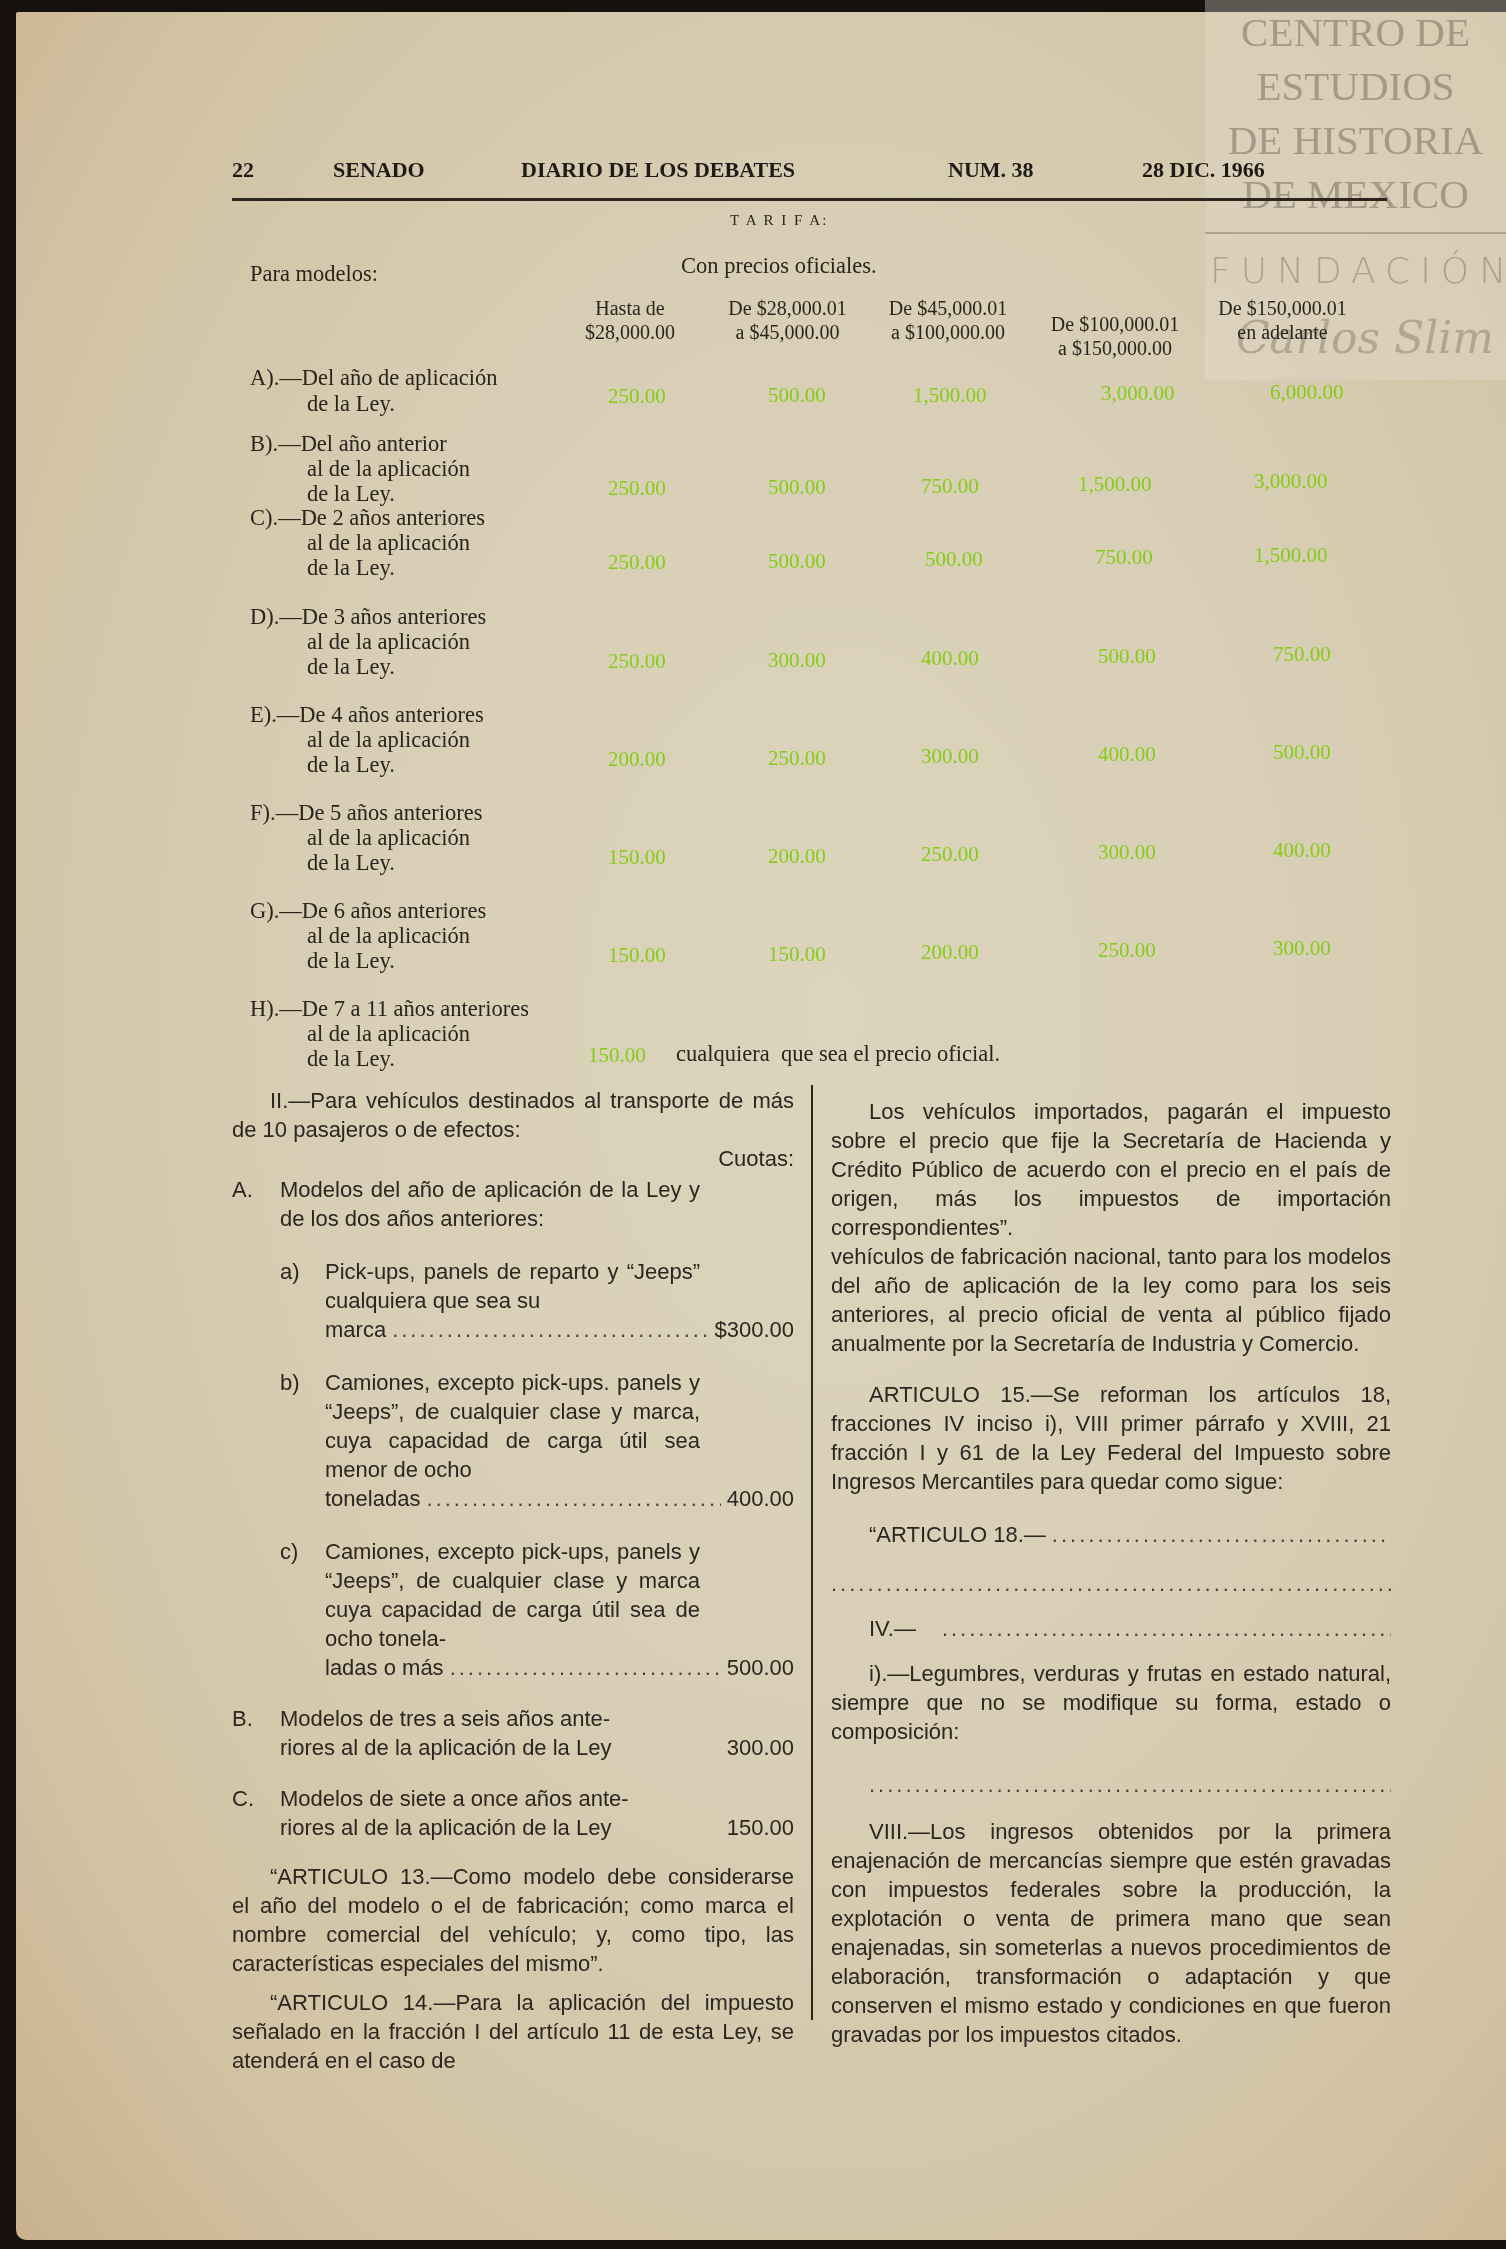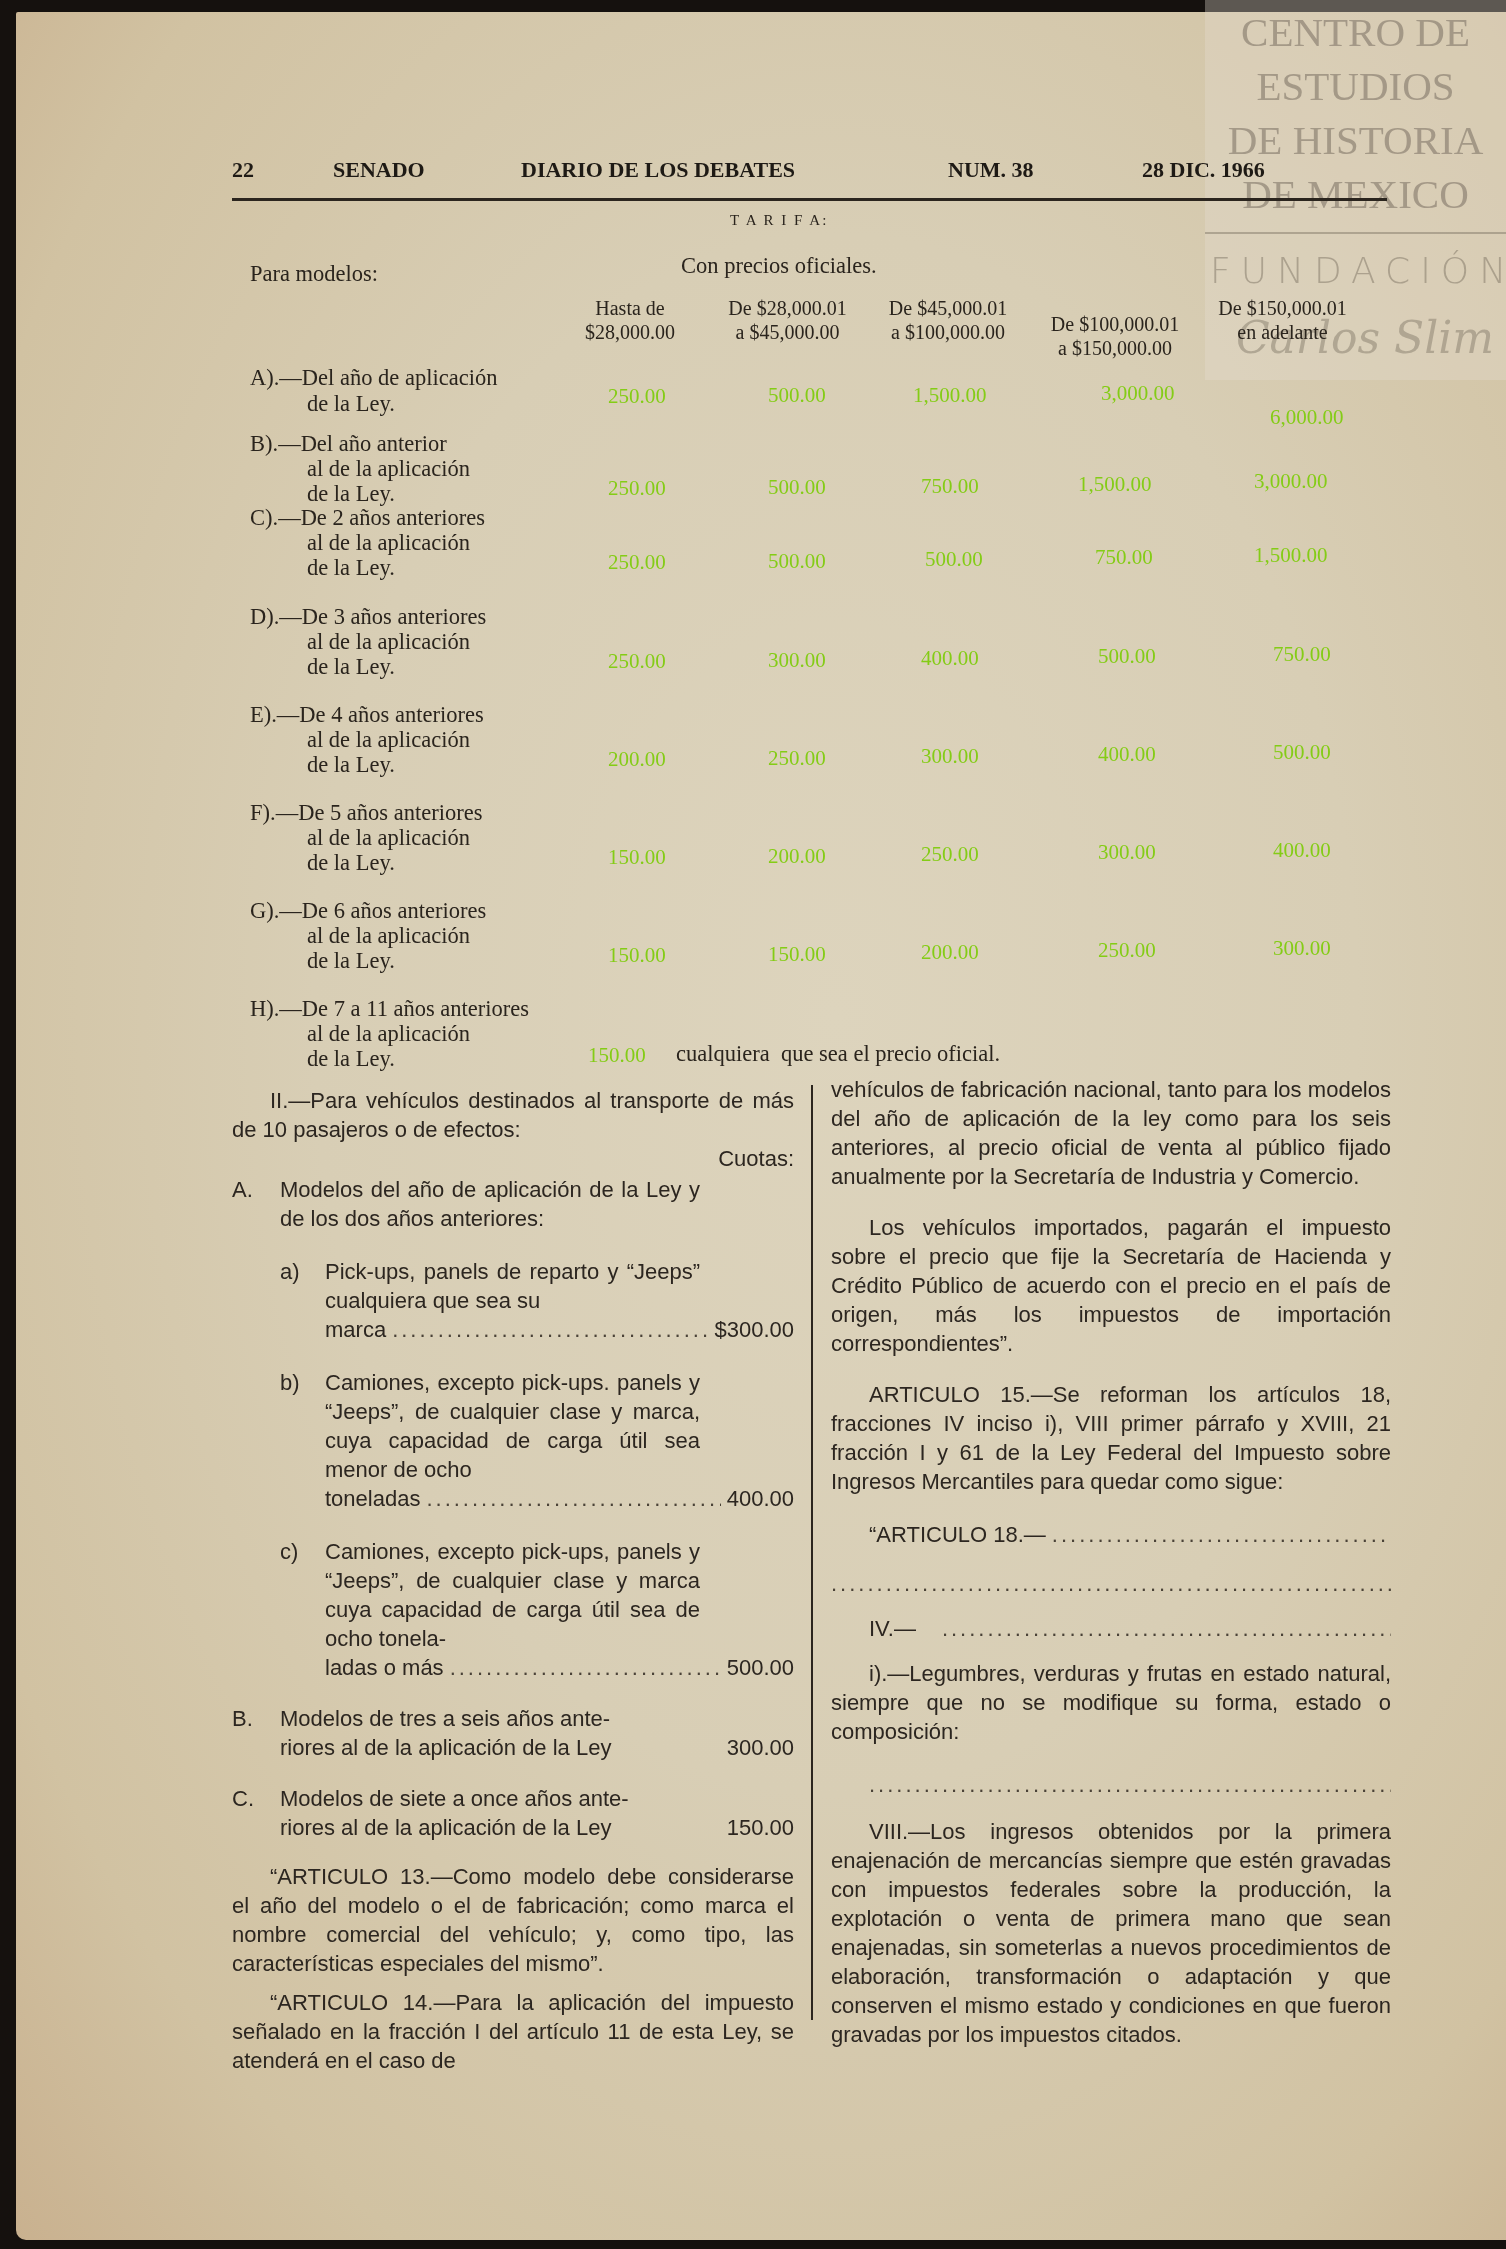--- a/index.html
+++ b/index.html
@@ -91,21 +91,21 @@
   <div>De $150,000.01</div>
   <div>en adelante</div>
 </div>
 
 <div class="txt label" style="left:250px; top:366px;">A).—Del año de aplicación</div>
 <div class="txt label" style="left:307px; top:392px;">de la Ley.</div>
 <div class="num" style="left:608px; top:384px;">250.00</div>
 <div class="num" style="left:768px; top:383px;">500.00</div>
 <div class="num" style="left:913px; top:383px;">1,500.00</div>
 <div class="num" style="left:1101px; top:381px;">3,000.00</div>
-<div class="num" style="left:1270px; top:380px;margin-top:25px;">6,000.00</div>
+<div class="num" style="left:1270px; top:380px;">6,000.00</div>
 
 <div class="txt label" style="left:250px; top:432px;">B).—Del año anterior</div>
 <div class="txt label" style="left:307px; top:457px;">al de la aplicación</div>
 <div class="txt label" style="left:307px; top:482px;">de la Ley.</div>
 <div class="num" style="left:608px; top:476px;">250.00</div>
 <div class="num" style="left:768px; top:475px;">500.00</div>
 <div class="num" style="left:921px; top:474px;">750.00</div>
 <div class="num" style="left:1078px; top:472px;">1,500.00</div>
 <div class="num" style="left:1254px; top:469px;">3,000.00</div>
 
@@ -227,22 +227,22 @@
         <span>150.00</span>
       </div>
     </div>
   </div>
 
   <div class="j para-indent" style="margin-top:20px;">“ARTICULO 13.—Como modelo debe considerarse el año del modelo o el de fabricación; como marca el nombre comercial del vehículo; y, como tipo, las características especiales del mismo”.</div>
   <div class="j para-indent" style="margin-top:10px;">“ARTICULO 14.—Para la aplicación del impuesto señalado en la fracción I del artículo 11 de esta Ley, se atenderá en el caso de</div>
 </div>
 
 <div class="col" style="left:831px; top:1075px; width:560px;">
+  <div class="j para-indent" style="margin-top:22px;">Los vehículos importados, pagarán el impuesto sobre el precio que fije la Secretaría de Hacienda y Crédito Público de acuerdo con el precio en el país de origen, más los impuestos de importación correspondientes”.</div>
   <div class="j">vehículos de fabricación nacional, tanto para los modelos del año de aplicación de la ley como para los seis anteriores, al precio oficial de venta al público fijado anualmente por la Secretaría de Industria y Comercio.</div>
-  <div class="j para-indent" style="margin-top:22px;">Los vehículos importados, pagarán el impuesto sobre el precio que fije la Secretaría de Hacienda y Crédito Público de acuerdo con el precio en el país de origen, más los impuestos de importación correspondientes”.</div>
   <div class="j para-indent" style="margin-top:22px;">ARTICULO 15.—Se reforman los artículos 18, fracciones IV inciso i), VIII primer párrafo y XVIII, 21 fracción I y 61 de la Ley Federal del Impuesto sobre Ingresos Mercantiles para quedar como sigue:</div>
   <div class="row" style="margin-top:24px; padding-left:38px;">
     <span>“ARTICULO 18.—</span>
     <span class="dots" style="margin-right:0;">........................................................................</span>
   </div>
   <div style="margin-top:20px; overflow:hidden; white-space:nowrap; letter-spacing:3px; color:#4a4237;">........................................................................</div>
   <div class="row" style="margin-top:16px; padding-left:38px;">
     <span>IV.—</span>
     <span class="dots" style="margin-left:26px; margin-right:0;">........................................................................</span>
   </div>

